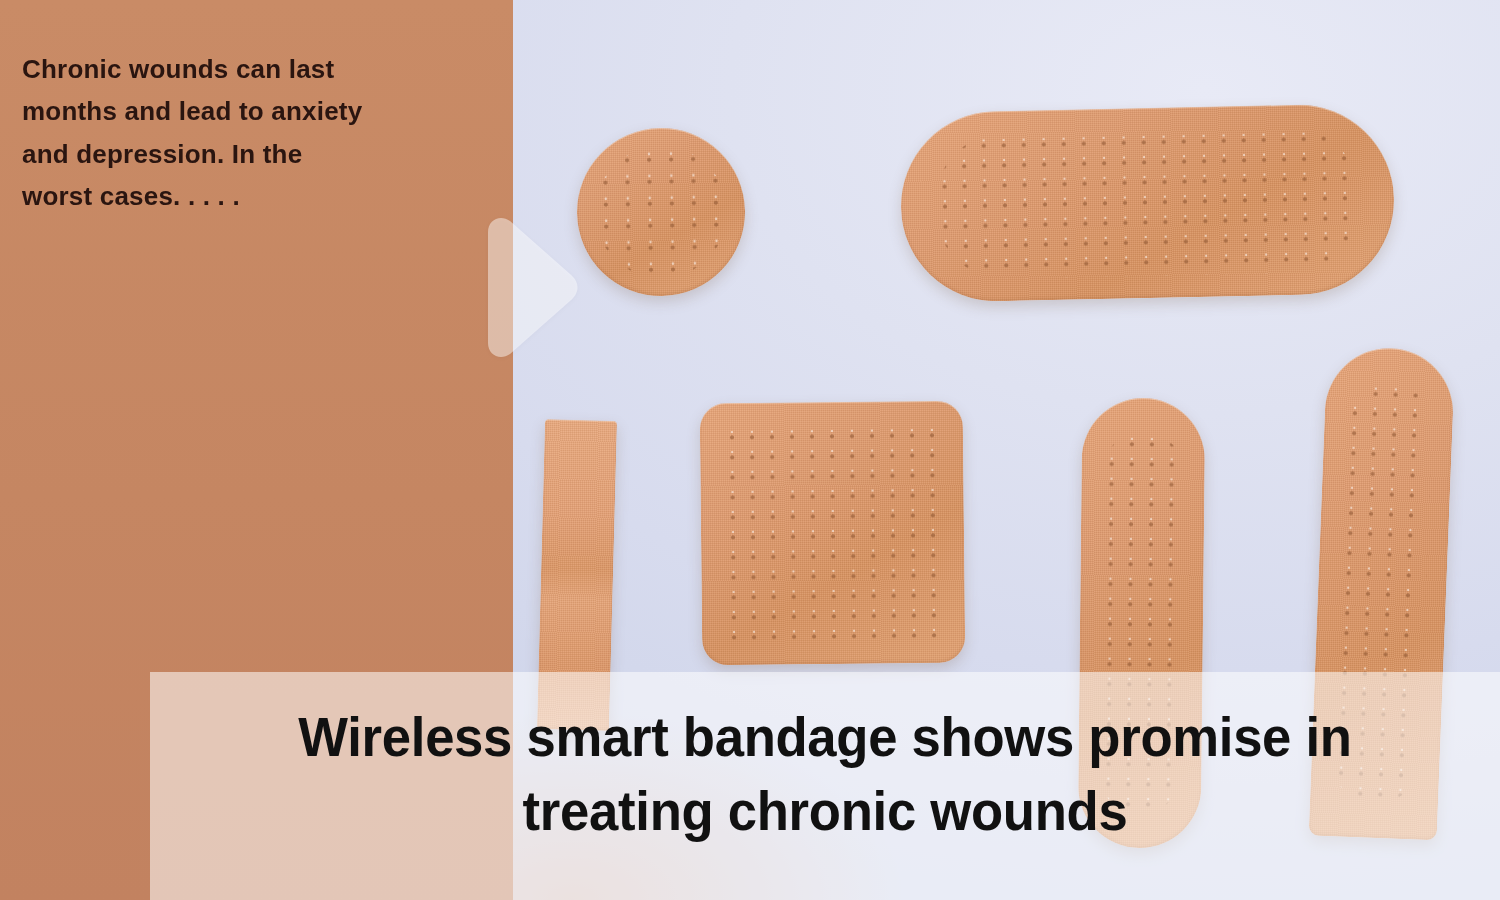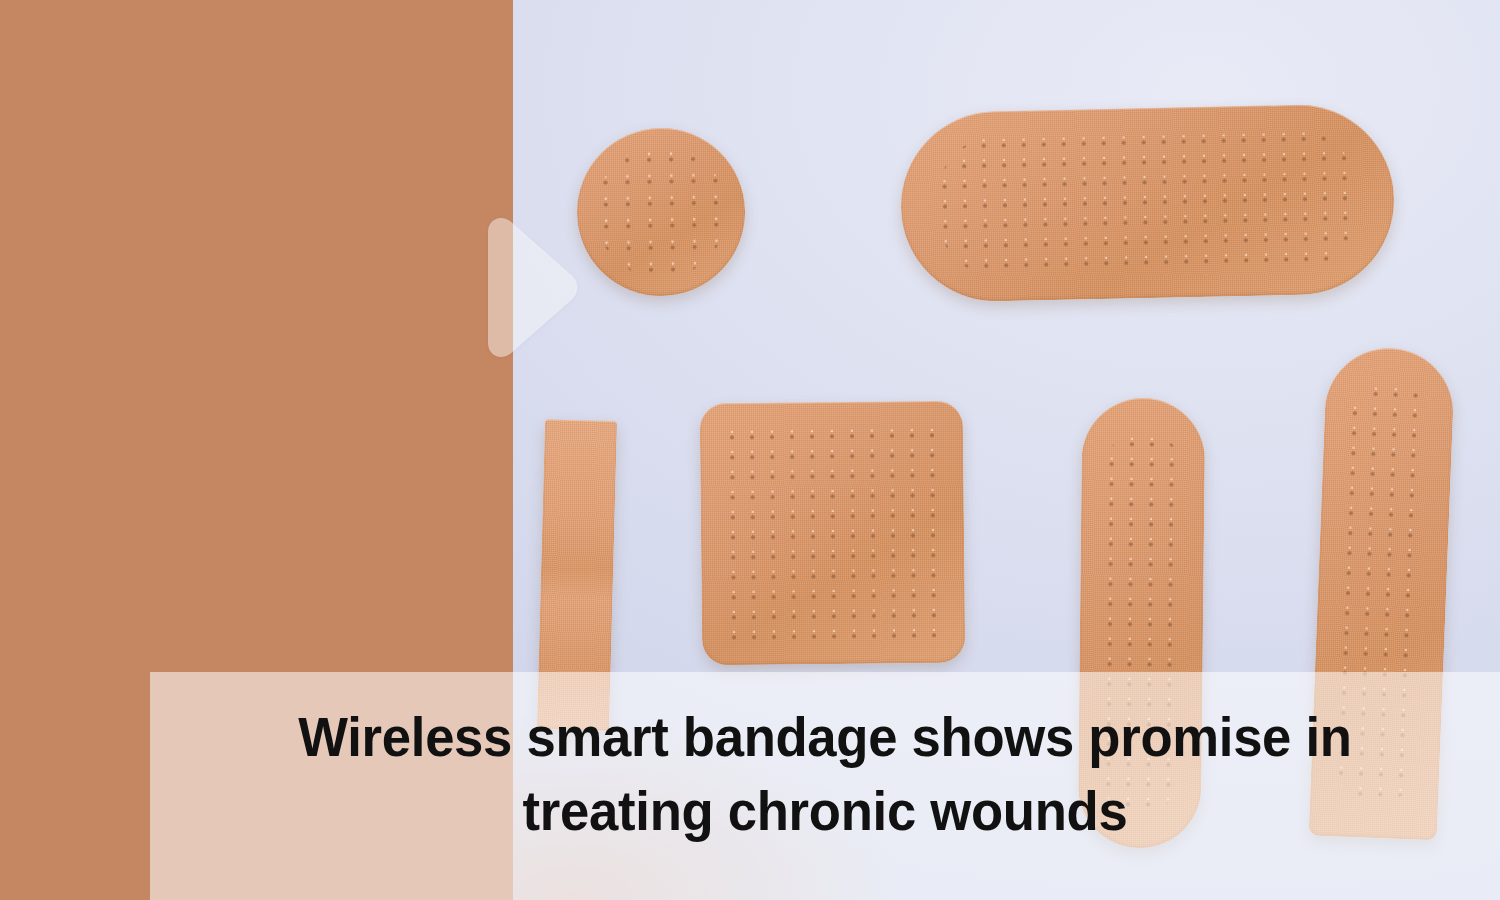--- a/index.html
+++ b/index.html
@@ -182,20 +182,26 @@
     <div class="bandage" id="b-vert1">
       <div class="perf dense"></div>
     </div>
 
     <div class="bandage" id="b-vert2">
       <div class="perf dense"></div>
     </div>
 
   </div>
 
+  <div class="left-panel">
+    <div class="excerpt">Chronic wounds can last
+months and lead to anxiety
+and depression. In the
+worst cases. . . . .</div>
+  </div>
 
   <div class="play-btn">
     <svg viewBox="0 0 118 143" xmlns="http://www.w3.org/2000/svg">
       <path d="M26 16 C26 4 38 -2 48 5 L108 58 C118 66 118 77 108 85 L48 138 C38 145 26 139 26 127 Z" fill="rgba(255,255,255,0.45)" stroke="none" stroke-linejoin="round"></path>
     </svg>
   </div>
 
   <div class="caption-overlay"></div>
   <div class="headline">Wireless smart bandage shows promise in
 treating chronic wounds</div>

